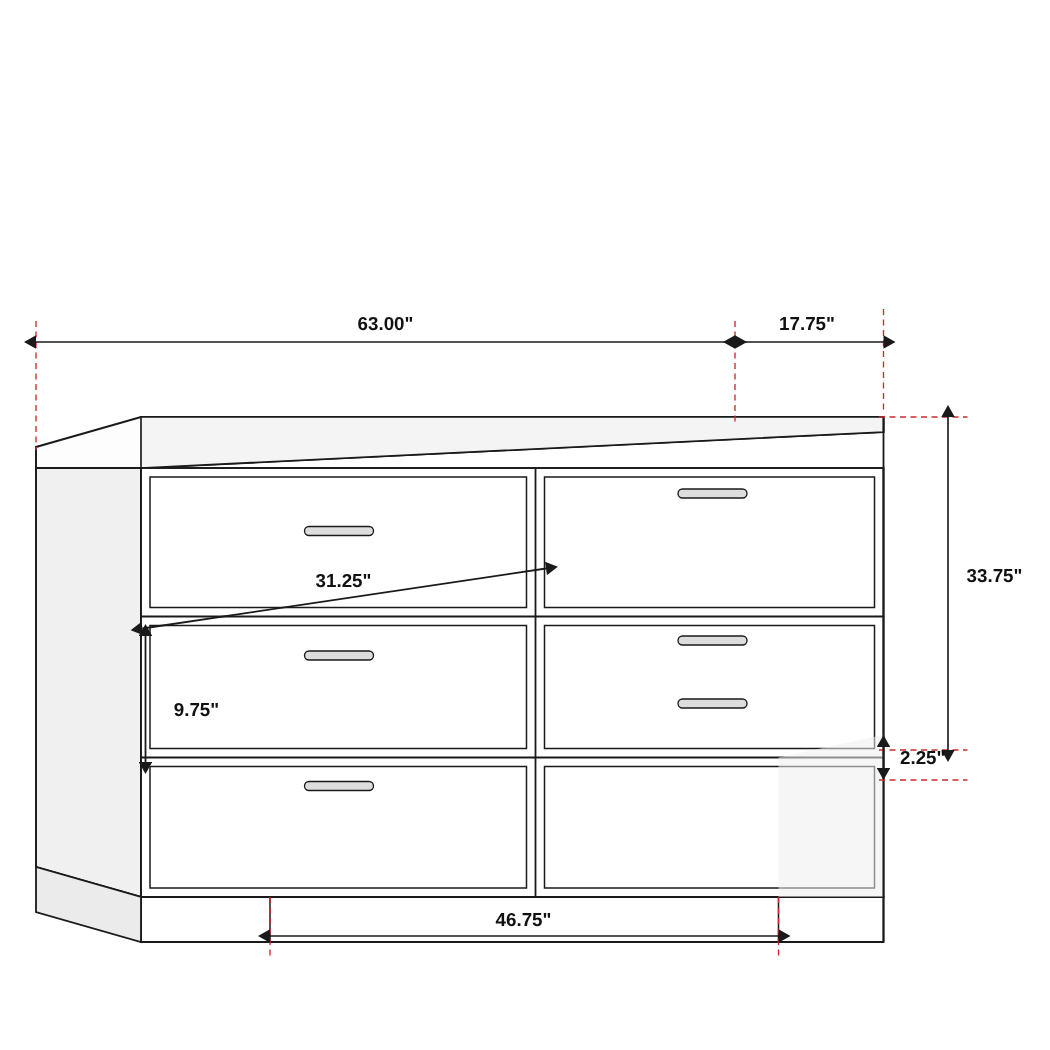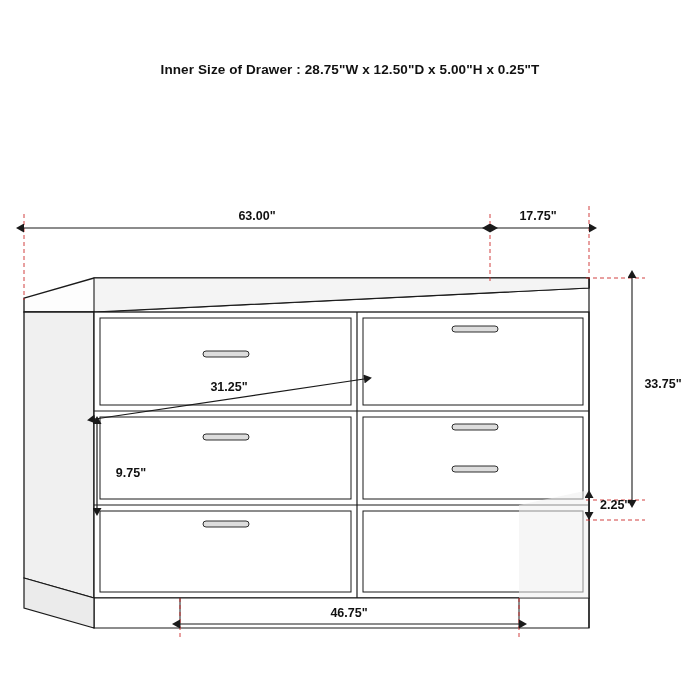--- a/index.html
+++ b/index.html
@@ -38,21 +38,20 @@
     font-size: 12.5px;
     font-weight: bold;
     fill: #111111;
   }
 </style>
 </head>
 <body>
 
 <div id="page">
 
-  <div id="title">Inner Size of Drawer : 28.75"W x 12.50"D x 5.00"H x 0.25"T</div>
 
   <svg class="diagram" viewBox="0 0 700 700">
 
     <defs>
       <marker id="arrowStart" markerWidth="9" markerHeight="9" refX="8" refY="4.5" orient="auto" markerUnits="userSpaceOnUse">
         <path d="M8,0 L0,4.5 L8,9 Z" fill="#1a1a1a"></path>
       </marker>
       <marker id="arrowEnd" markerWidth="9" markerHeight="9" refX="1" refY="4.5" orient="auto" markerUnits="userSpaceOnUse">
         <path d="M1,0 L9,4.5 L1,9 Z" fill="#1a1a1a"></path>
       </marker>

